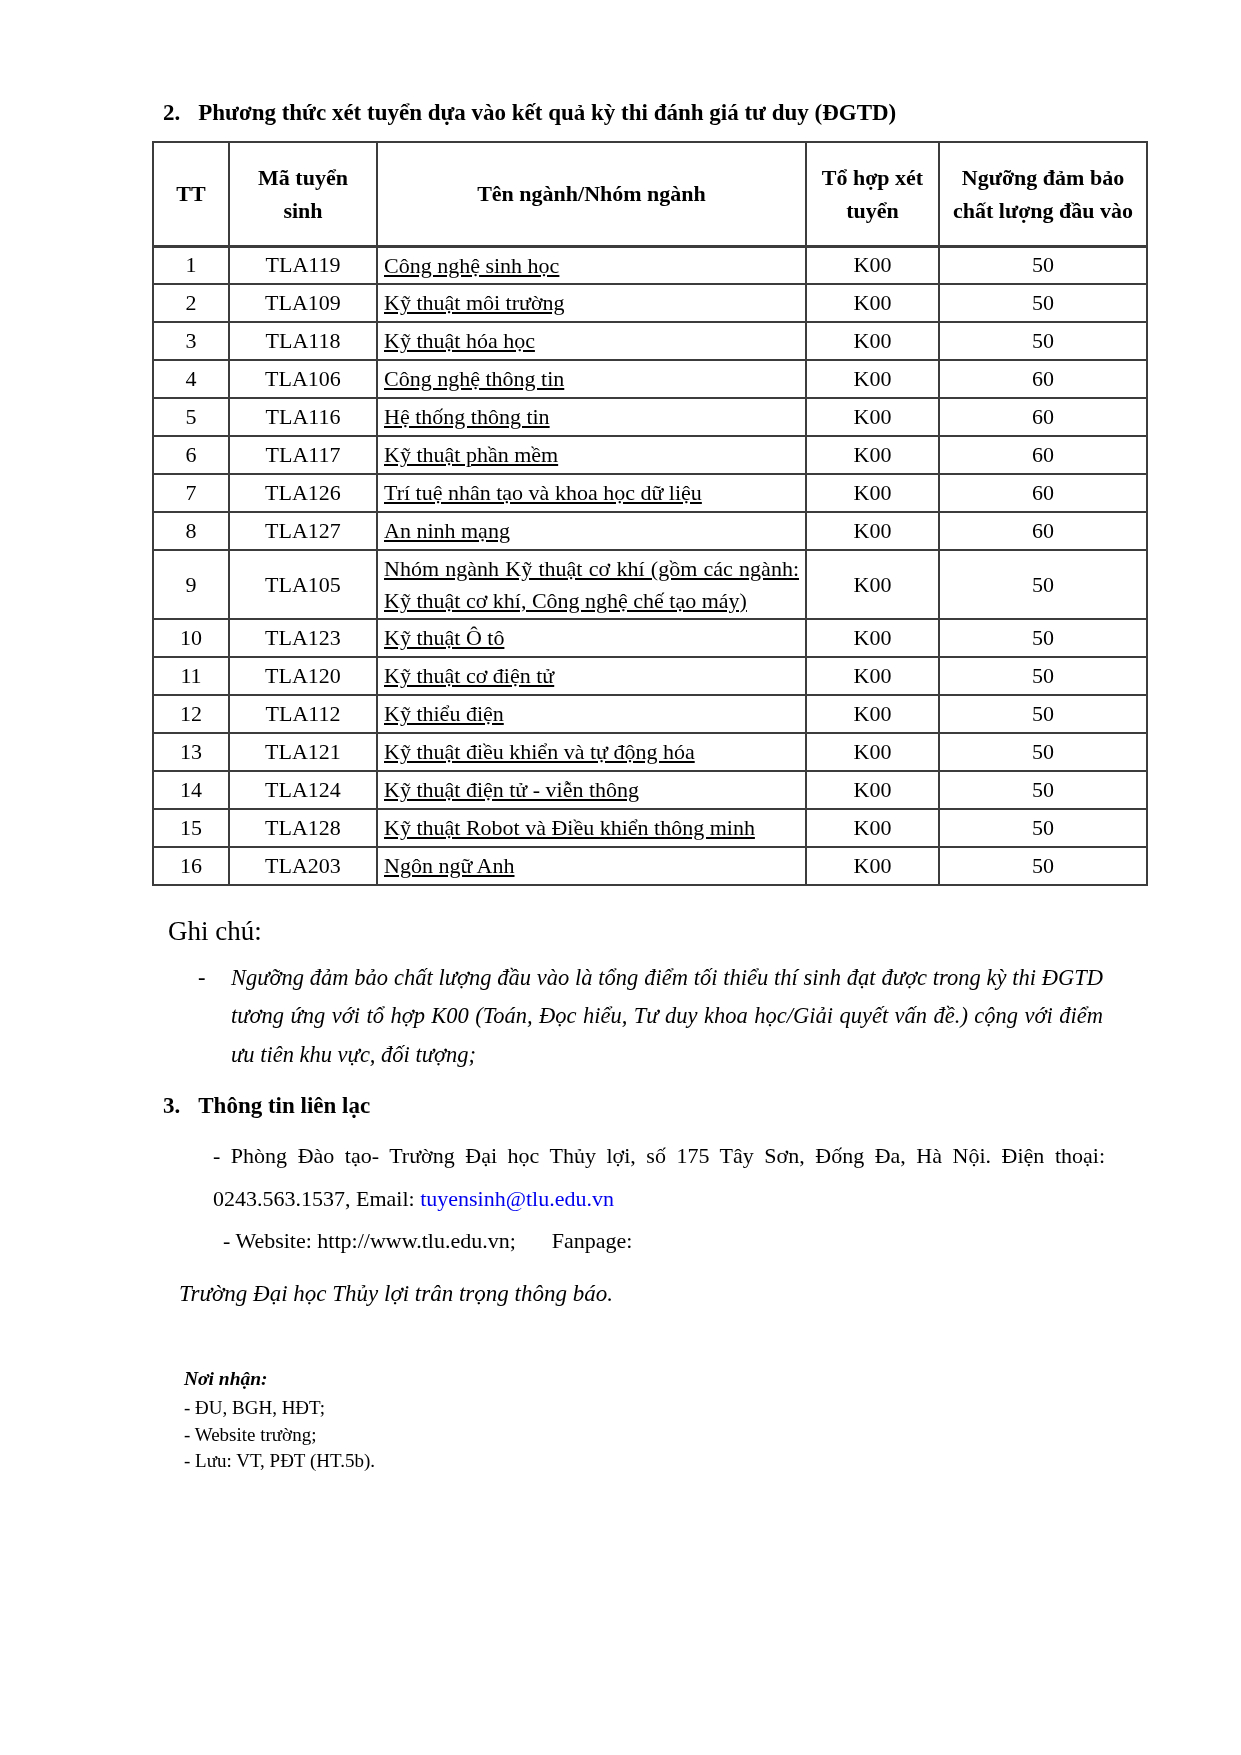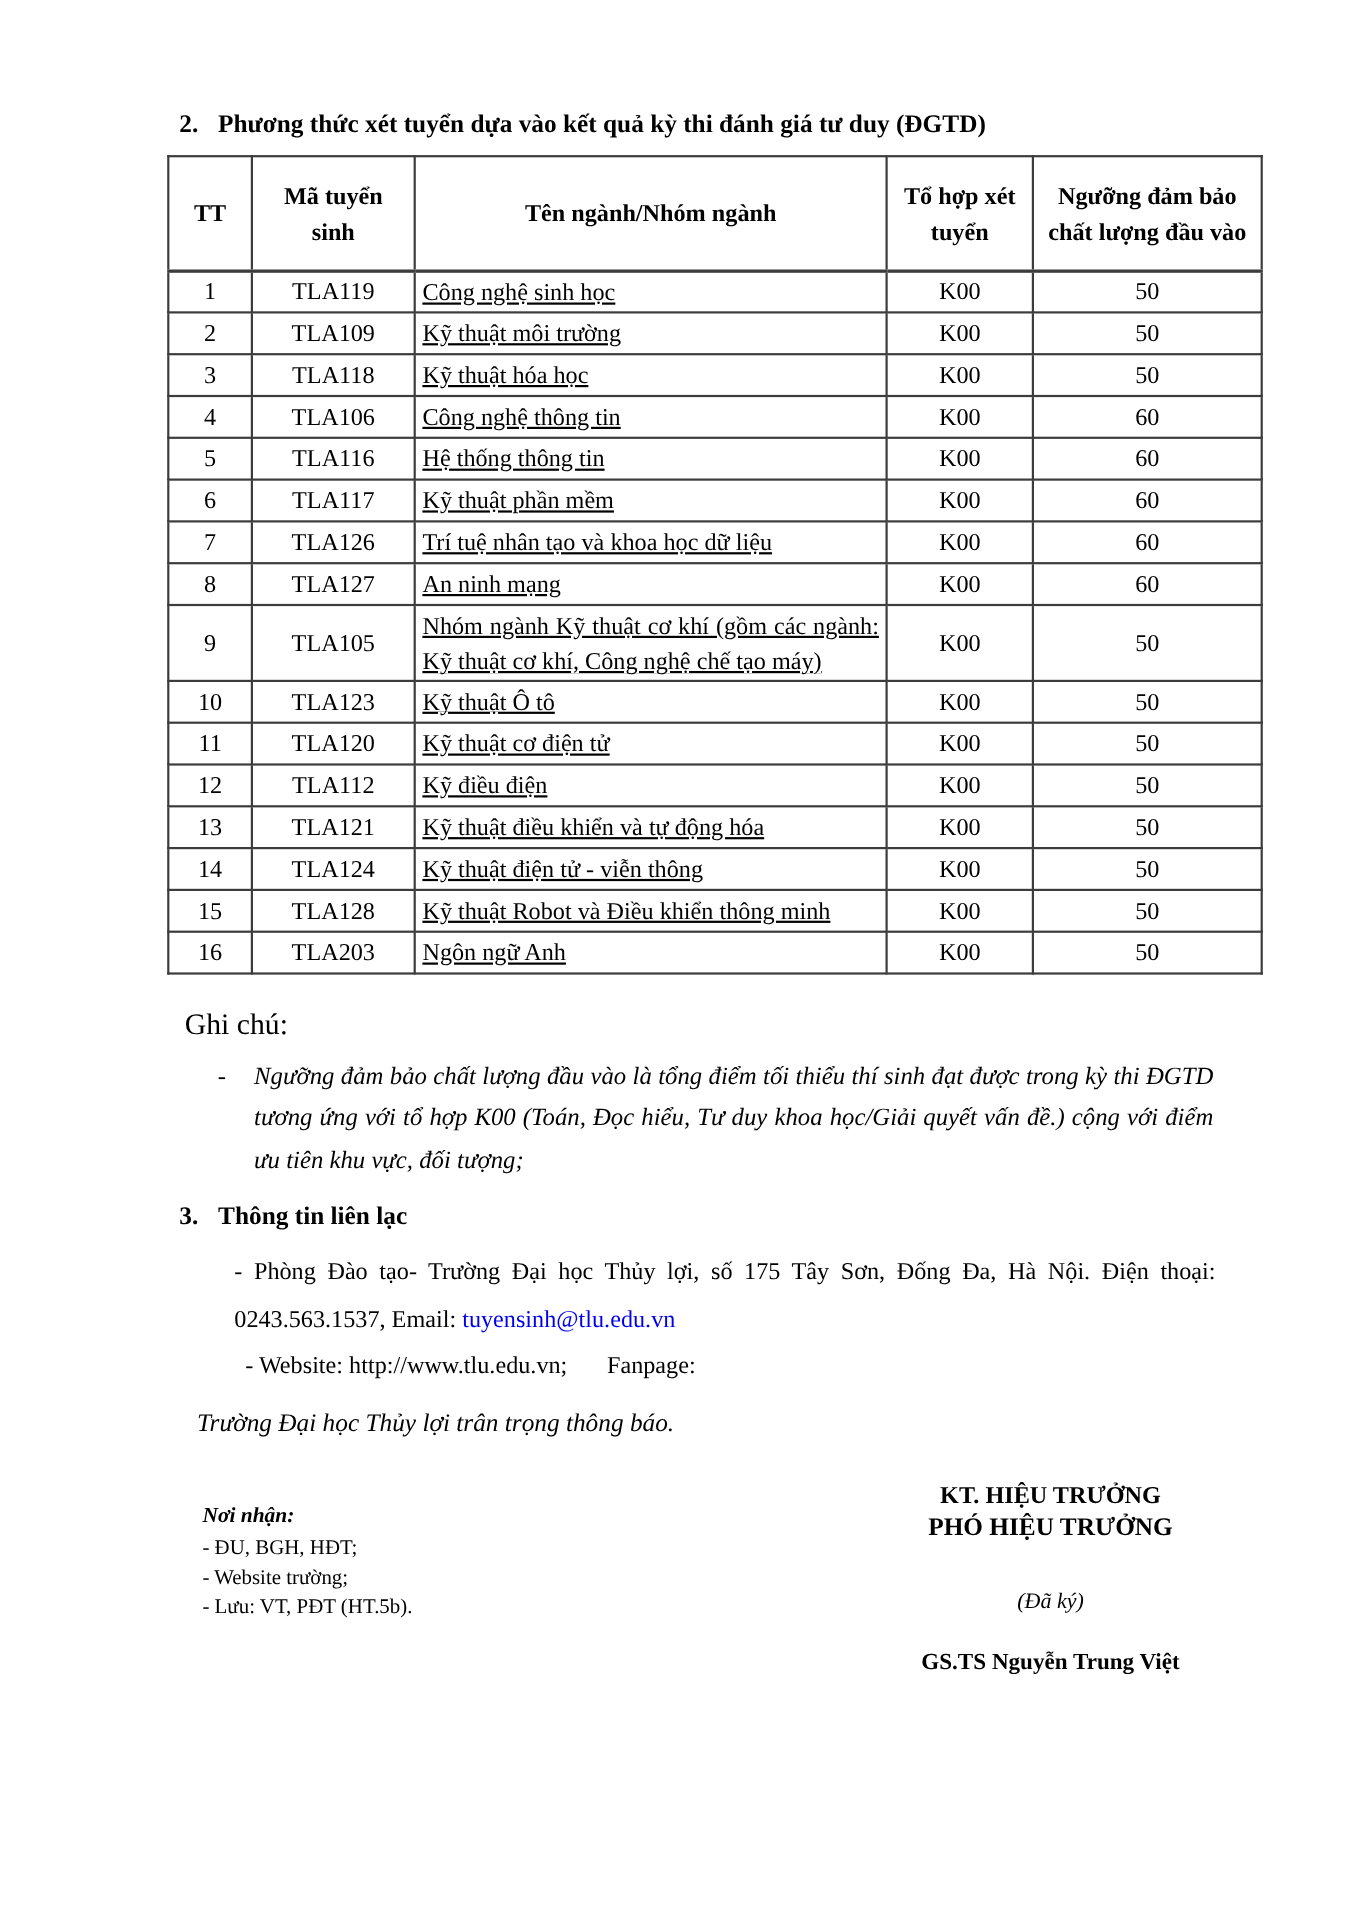--- a/index.html
+++ b/index.html
@@ -179,21 +179,21 @@
           <td class="center">11</td>
           <td class="center">TLA120</td>
           <td class="name">Kỹ thuật cơ điện tử</td>
           <td class="center">K00</td>
           <td class="center">50</td>
         </tr>
 
         <tr>
           <td class="center">12</td>
           <td class="center">TLA112</td>
-          <td class="name">Kỹ điều điện</td>
+          <td class="name">Kỹ thiểu điện</td>
           <td class="center">K00</td>
           <td class="center">50</td>
         </tr>
 
         <tr>
           <td class="center">13</td>
           <td class="center">TLA121</td>
           <td class="name">Kỹ thuật điều khiển và tự động hóa</td>
           <td class="center">K00</td>
           <td class="center">50</td>
@@ -245,21 +245,15 @@
 
   <div class="closing">Trường Đại học Thủy lợi trân trọng thông báo.</div>
 
   <div class="footer">
     <div class="recipients">
       <div class="recipients-heading">Nơi nhận:</div>
       <div>- ĐU, BGH, HĐT;</div>
       <div>- Website trường;</div>
       <div>- Lưu: VT, PĐT (HT.5b).</div>
     </div>
-    <div class="sign-block">
-      <div class="sign-l1">KT. HIỆU TRƯỞNG</div>
-      <div class="sign-l2">PHÓ HIỆU TRƯỞNG</div>
-      <div class="signed-note">(Đã ký)</div>
-      <div class="sign-name">GS.TS Nguyễn Trung Việt</div>
-    </div>
   </div>
 
 </div>
 
 </body></html>

